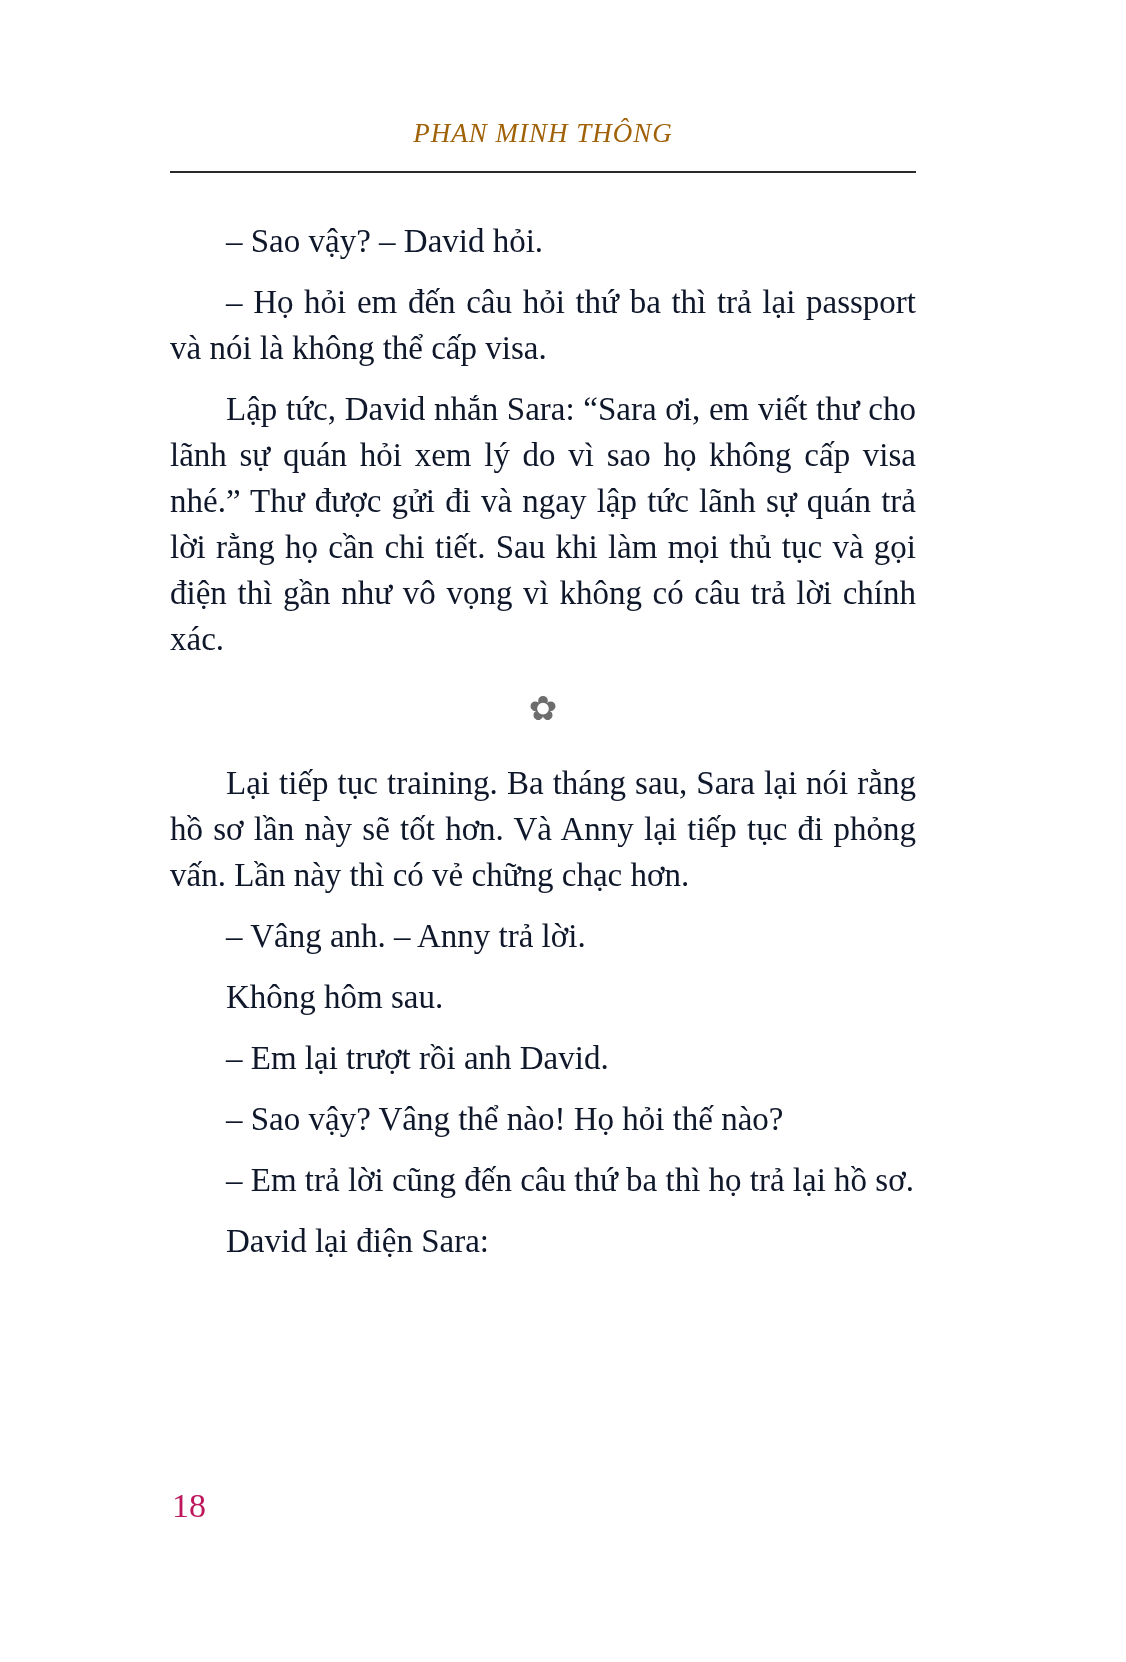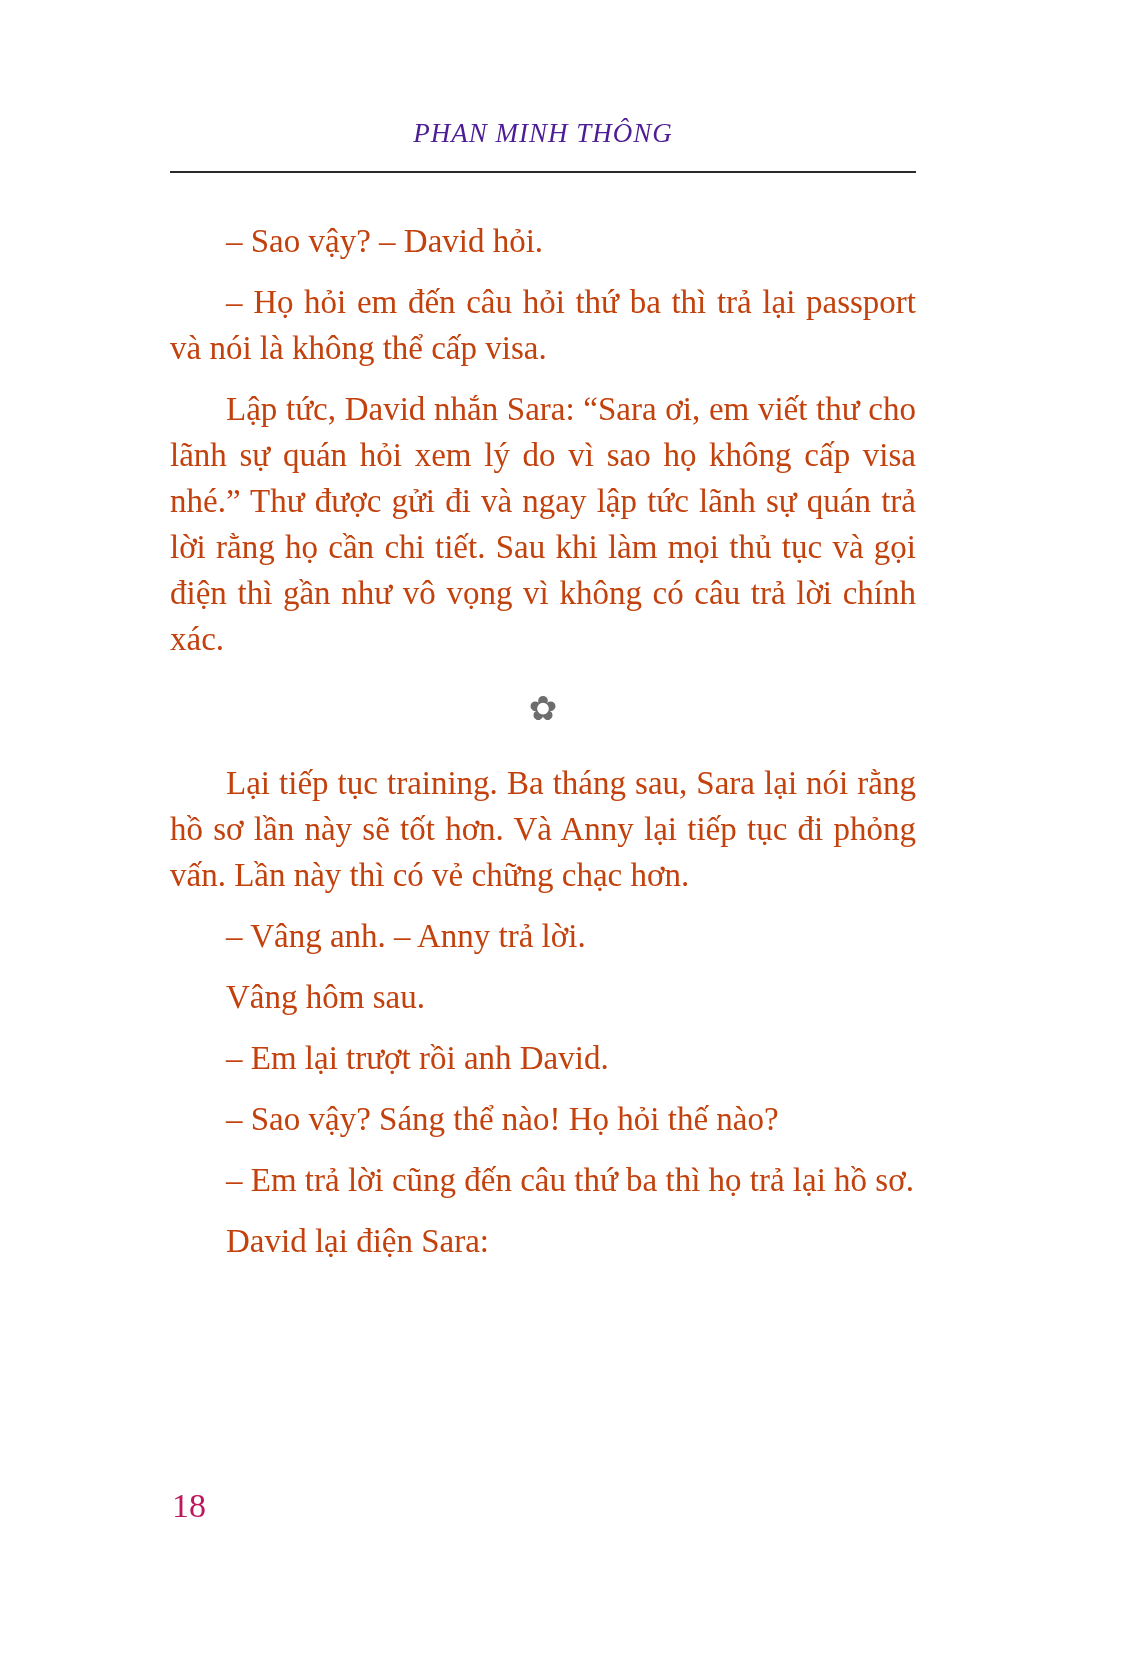--- a/index.html
+++ b/index.html
@@ -26,21 +26,21 @@
     left: 170px;
     width: 746px;
     text-align: center;
   }
 
   .running-header .header-title {
     display: inline-block;
     font-style: italic;
     font-size: 27px;
     letter-spacing: 1px;
-    color: #4c1d95;
+    color: #a16207;
     padding-bottom: 14px;
   }
 
   .header-rule {
     position: absolute;
     top: 171px;
     left: 170px;
     width: 746px;
     height: 0;
     border-top: 2px solid #2a2a2a;
@@ -52,21 +52,21 @@
     left: 170px;
     width: 746px;
   }
 
   .para {
     font-size: 33px;
     line-height: 46px;
     text-align: justify;
     text-indent: 56px;
     margin-bottom: 15px;
-    color: #c2410c;
+    color: #0f172a;
   }
 
   .section-break {
     text-align: center;
     margin: 30px 0 34px 0;
   }
 
   .flower-ornament {
     font-size: 34px;
     color: #6d6d6d;
@@ -102,23 +102,23 @@
         <p class="para">Lập tức, David nhắn Sara: “Sara ơi, em viết thư cho lãnh sự quán hỏi xem lý do vì sao họ không cấp visa nhé.” Thư được gửi đi và ngay lập tức lãnh sự quán trả lời rằng họ cần chi tiết. Sau khi làm mọi thủ tục và gọi điện thì gần như vô vọng vì không có câu trả lời chính xác.</p>
       </div>
 
     <div class="section-break">
       <span class="flower-ornament">✿</span>
     </div>
 
     <div>
         <p class="para">Lại tiếp tục training. Ba tháng sau, Sara lại nói rằng hồ sơ lần này sẽ tốt hơn. Và Anny lại tiếp tục đi phỏng vấn. Lần này thì có vẻ chững chạc hơn.</p>
         <p class="para">– Vâng anh. – Anny trả lời.</p>
-        <p class="para">Vâng hôm sau.</p>
+        <p class="para">Không hôm sau.</p>
         <p class="para">– Em lại trượt rồi anh David.</p>
-        <p class="para">– Sao vậy? Sáng thể nào! Họ hỏi thế nào?</p>
+        <p class="para">– Sao vậy? Vâng thể nào! Họ hỏi thế nào?</p>
         <p class="para">– Em trả lời cũng đến câu thứ ba thì họ trả lại hồ sơ.</p>
         <p class="para">David lại điện Sara:</p>
       </div>
 
   </div>
 
   <div class="page-number">18</div>
 
 </div>
 

